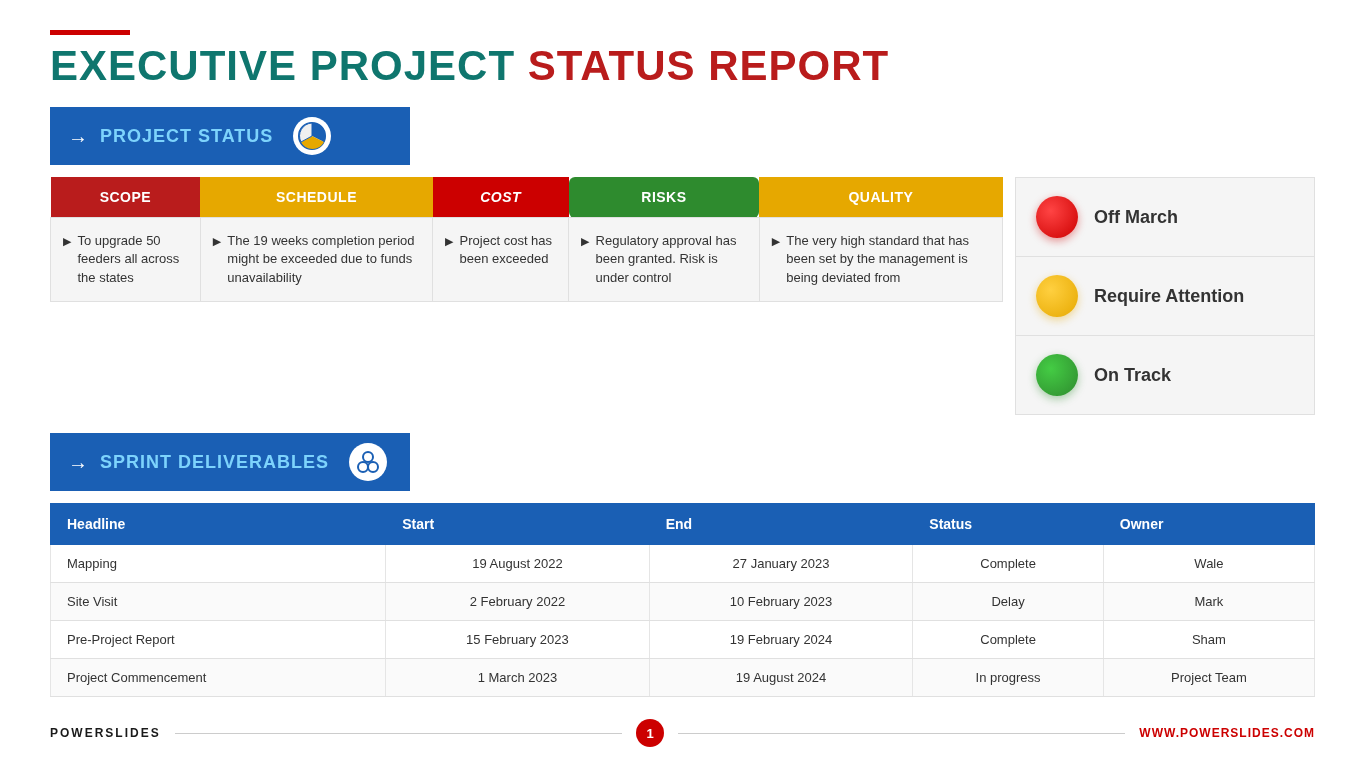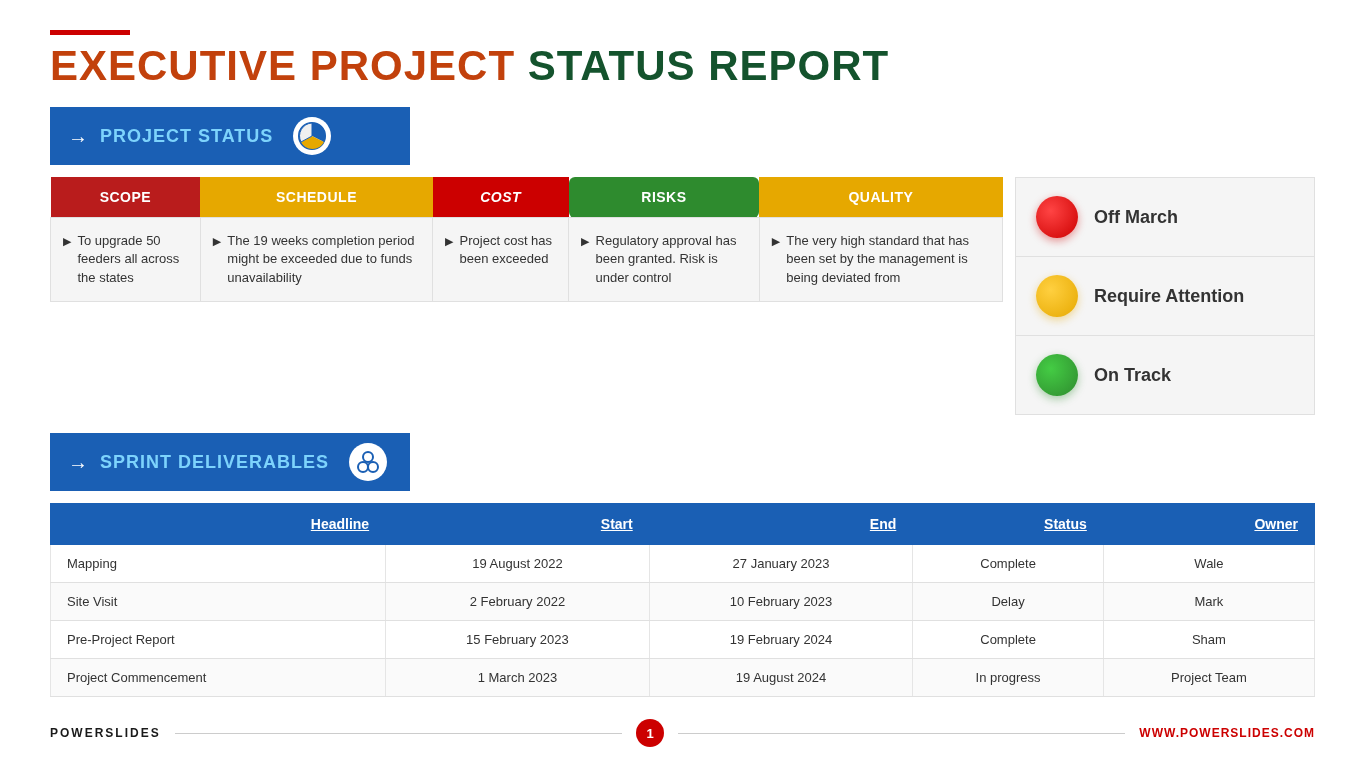--- a/index.html
+++ b/index.html
@@ -32,21 +32,21 @@
       font-size: 42px;
       font-weight: 900;
       color: #1a1a1a;
       text-transform: uppercase;
       letter-spacing: 1px;
       margin-bottom: 18px;
       line-height: 1.1;
     }
 
     .page-title span {
-      color: #c2410c;
+      color: #0f766e;
     }
 
     
     .section-header {
       display: flex;
       align-items: center;
       background: #1a5fb4;
       padding: 10px 18px;
       width: fit-content;
       min-width: 360px;
@@ -193,23 +193,22 @@
       width: 100%;
       border-collapse: collapse;
     }
 
     .sprint-table thead th {
       background: #1a5fb4;
       color: white;
       font-size: 14px;
       font-weight: 700;
       padding: 12px 16px;
-      text-align: right;
+      text-align: left;
       border: 1px solid #1a5fb4;
-      text-decoration: underline;
     }
 
     .sprint-table tbody td {
       padding: 11px 16px;
       font-size: 13px;
       color: #333;
       border-bottom: 1px solid #e0e0e0;
       border-left: 1px solid #e5e5e5;
       border-right: 1px solid #e5e5e5;
       text-align: center;
@@ -274,21 +273,21 @@
       height: 30px;
     }
   </style>
 </head>
 <body>
 
 <div class="page-container">
 
   <div class="header-line"></div>
   <div class="page-title">
-    <span>EXECUTIVE PROJECT </span><span style="color:#14532d;">STATUS REPORT</span>
+    <span>EXECUTIVE PROJECT </span><span style="color:#b91c1c;">STATUS REPORT</span>
   </div>
 
   <div>
     <div class="section-header">
       <span class="arrow">→</span>
       <span class="section-title">PROJECT STATUS</span>
       <div class="section-icon">
         <svg class="pie-icon" viewBox="0 0 30 30" xmlns="http://www.w3.org/2000/svg">
           <circle cx="15" cy="15" r="13" fill="none" stroke="#1a5fb4" stroke-width="2"></circle>
           <path d="M15 15 L15 2 A13 13 0 0 1 27 21 Z" fill="#1a5fb4"></path>

